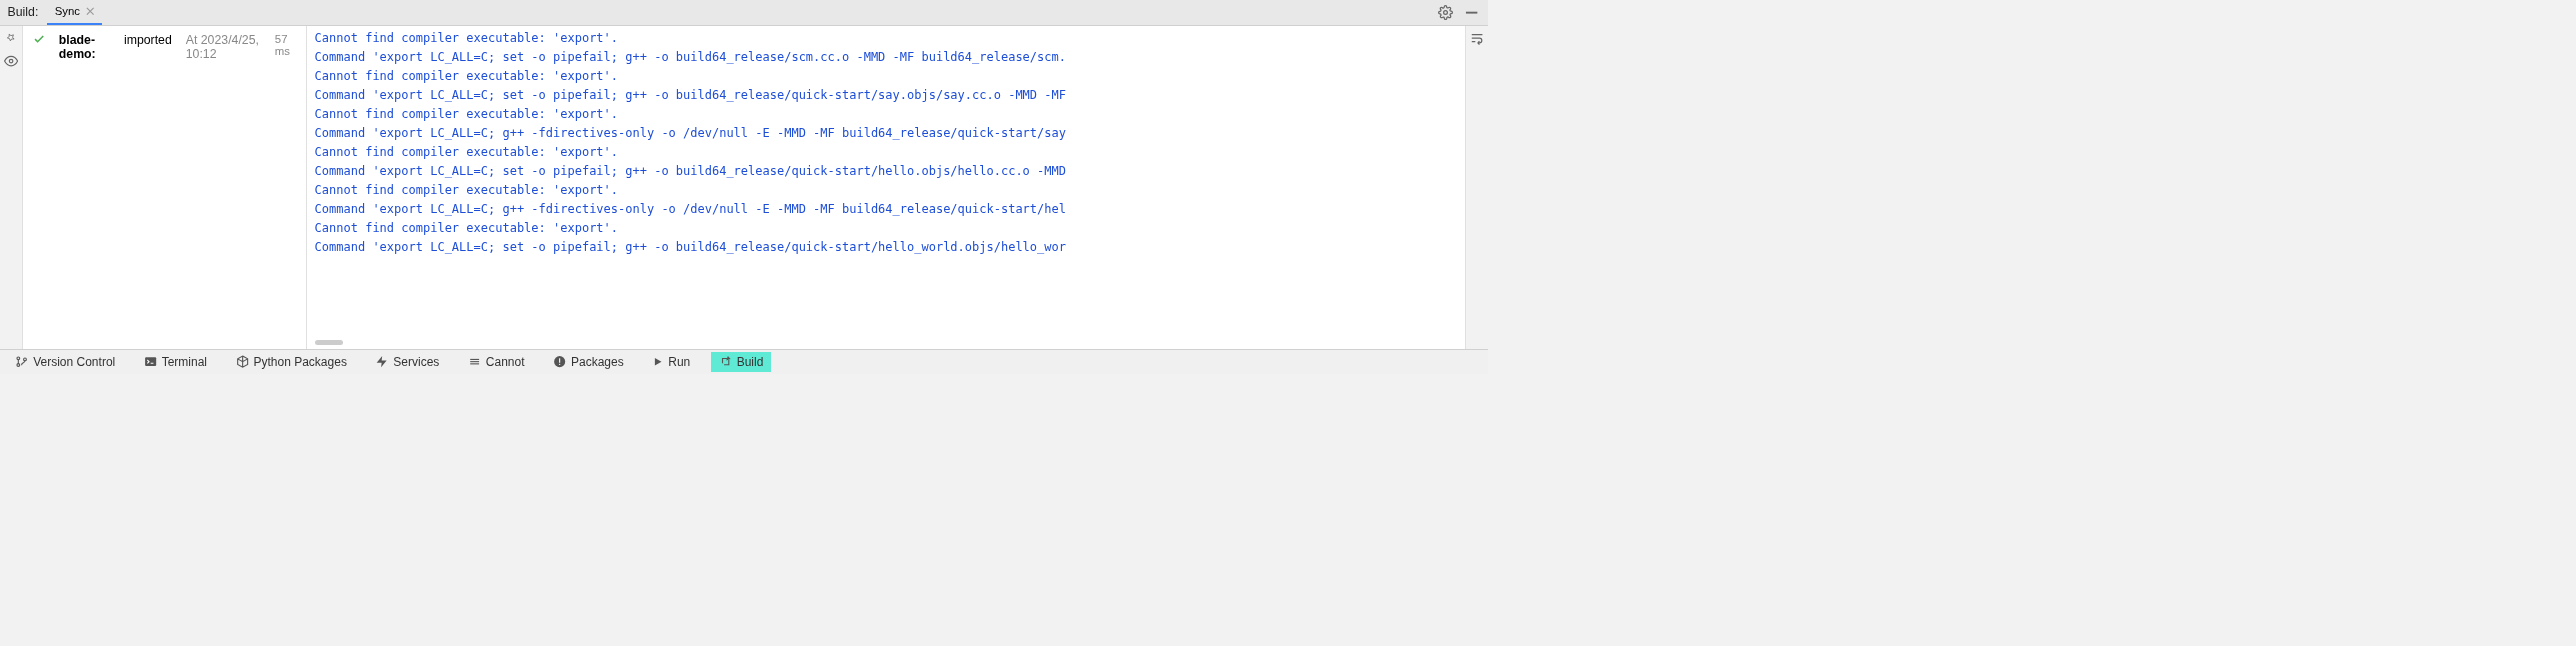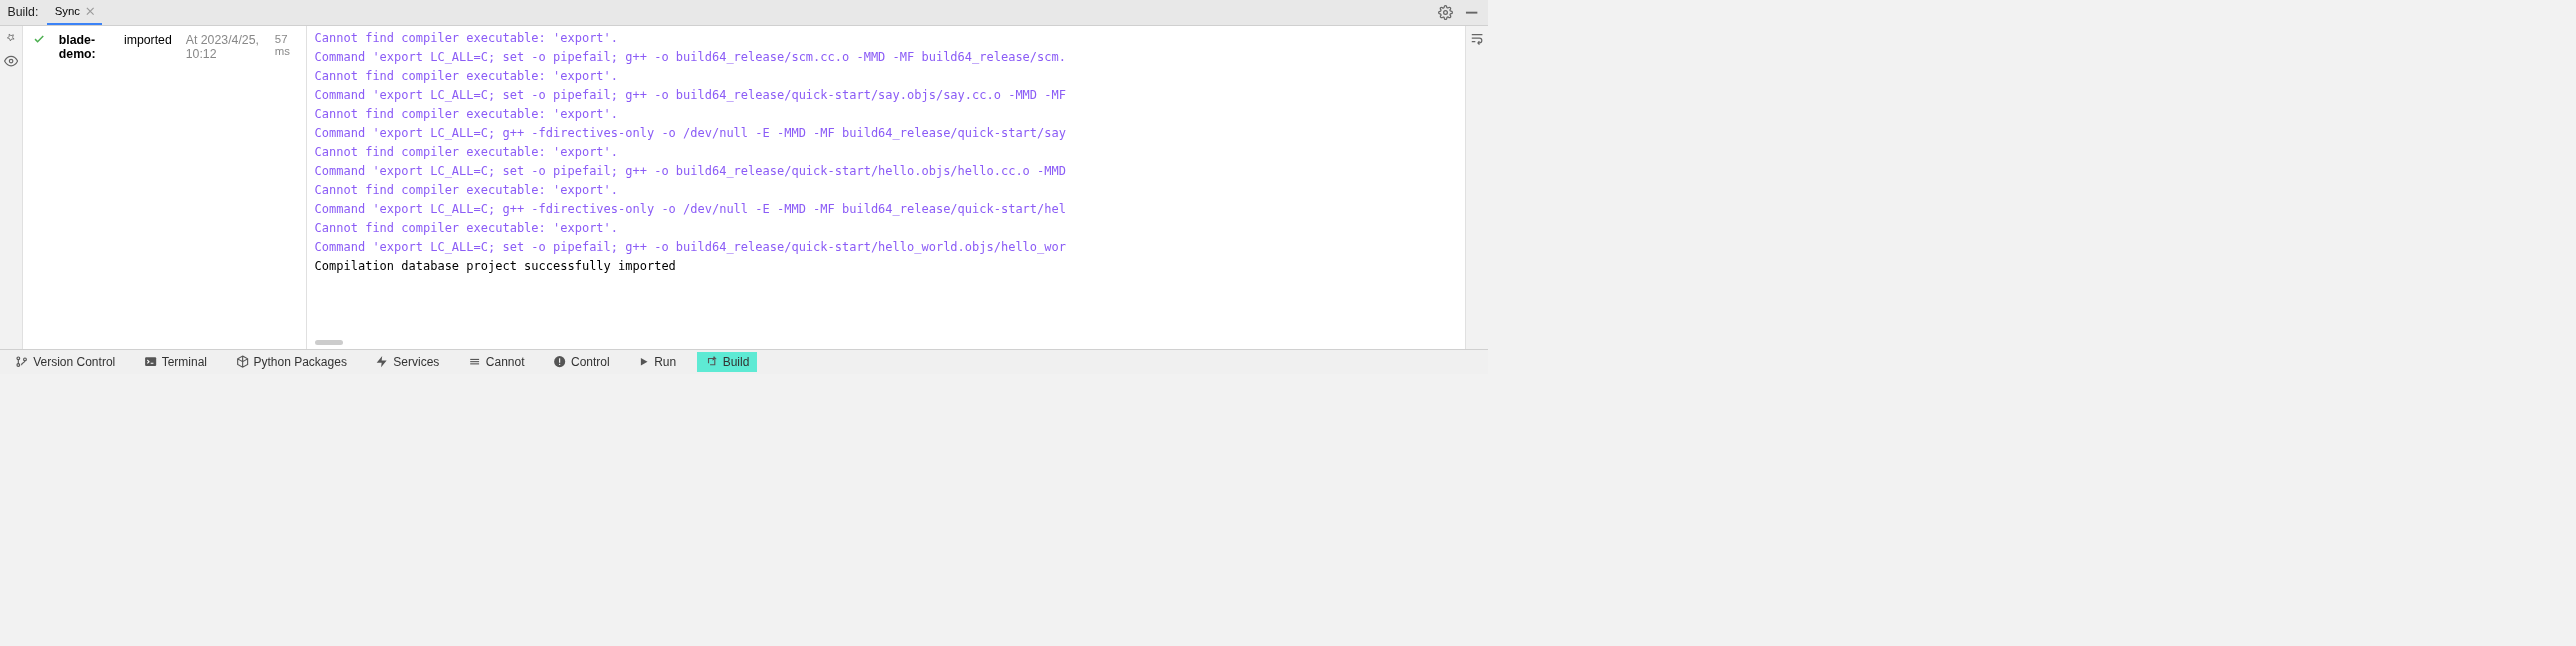--- a/index.html
+++ b/index.html
@@ -85,21 +85,21 @@
     padding: 3.8px 7.6px;
     overflow: hidden;
     position: relative;
     min-width: 0;
   }
   .console-line {
     font-family: "Menlo", "Consolas", monospace;
     font-size: 12px;
     line-height: 1.58;
     white-space: pre;
-    color: #8b5cf6;
+    color: #1d4ed8;
     overflow: hidden;
   }
   .console-line.info { color: #000; }
   .scroll-hint {
     position: absolute;
     bottom: 3.8px;
     left: 7.6px;
     width: 28.4px;
     height: 5.7px;
     background: #ccc;
@@ -201,21 +201,20 @@
         <div class="console-line">Cannot find compiler executable: 'export'.</div>
         <div class="console-line">Command 'export LC_ALL=C; set -o pipefail; g++ -o build64_release/quick-start/say.objs/say.cc.o -MMD -MF</div>
         <div class="console-line">Cannot find compiler executable: 'export'.</div>
         <div class="console-line">Command 'export LC_ALL=C; g++ -fdirectives-only -o /dev/null -E -MMD -MF build64_release/quick-start/say</div>
         <div class="console-line">Cannot find compiler executable: 'export'.</div>
         <div class="console-line">Command 'export LC_ALL=C; set -o pipefail; g++ -o build64_release/quick-start/hello.objs/hello.cc.o -MMD</div>
         <div class="console-line">Cannot find compiler executable: 'export'.</div>
         <div class="console-line">Command 'export LC_ALL=C; g++ -fdirectives-only -o /dev/null -E -MMD -MF build64_release/quick-start/hel</div>
         <div class="console-line">Cannot find compiler executable: 'export'.</div>
         <div class="console-line">Command 'export LC_ALL=C; set -o pipefail; g++ -o build64_release/quick-start/hello_world.objs/hello_wor</div>
-        <div class="console-line info">Compilation database project successfully imported</div>
         <div class="scroll-hint"></div>
     </div>
     <div class="right-gutter">
       <div class="gicon">
         <svg width="14.2" height="14.2" viewBox="0 0 24 24" fill="none" stroke="#666" stroke-width="2">
             <path d="M3 6h18M3 12h13a4 4 0 0 1 0 8h-3m0 0l3-3m-3 3l3 3M3 18h6"></path>
           </svg>
       </div>
     </div>
   </div>
@@ -274,21 +273,21 @@
     </div>
     <div class="bb-gap"></div>
     <div class="bb-item">
       <span>
         <svg width="13.3" height="13.3" viewBox="0 0 24 24" fill="#555">
           <circle cx="12" cy="12" r="10"></circle>
           <rect x="11" y="6" width="2" height="8" fill="#fff"></rect>
           <rect x="11" y="16" width="2" height="2" fill="#fff"></rect>
         </svg>
       </span>
-      <span>Control</span>
+      <span>Packages</span>
     </div>
     <div class="bb-gap"></div>
     <div class="bb-item">
       <span>
         <svg width="11.4" height="11.4" viewBox="0 0 24 24" fill="#555">
           <polygon points="6 4 20 12 6 20"></polygon>
         </svg>
       </span>
       <span>Run</span>
     </div>

